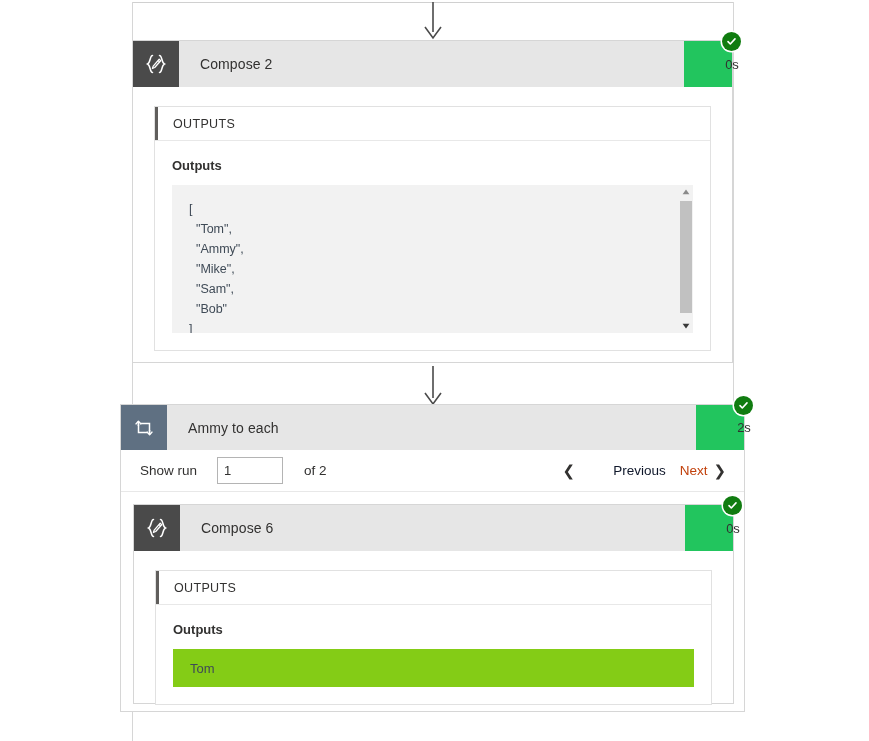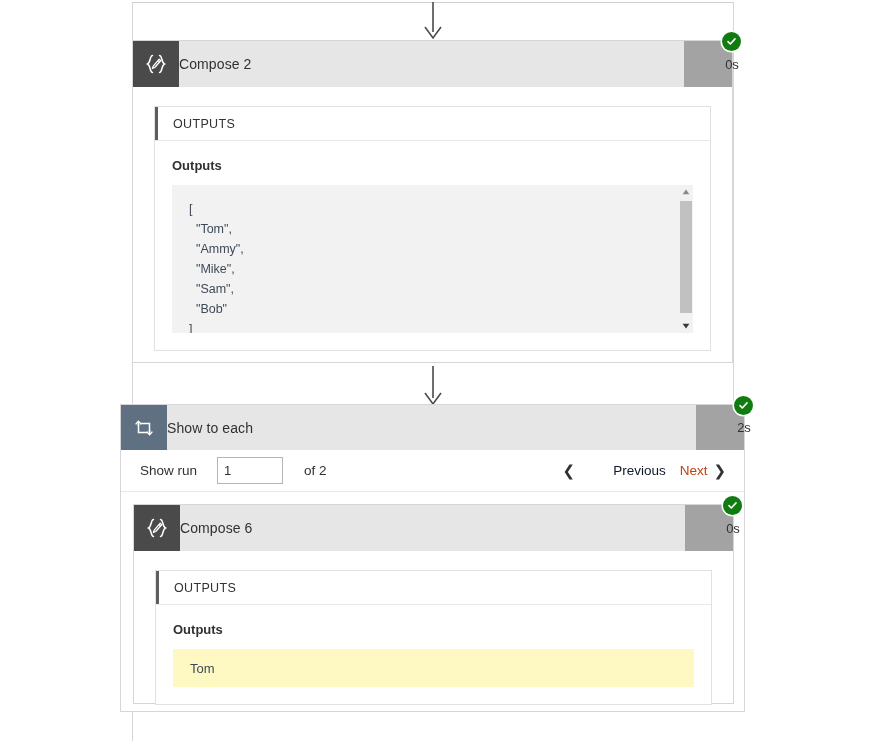--- a/index.html
+++ b/index.html
@@ -36,31 +36,32 @@
     display: flex;
     align-items: center;
     justify-content: center;
   }
   .icon-compose { background: #4a4a4a; }
   .icon-loop    { background: #5f7082; }
   .card-title {
     flex: 1 1 auto;
     display: flex;
     align-items: center;
+    padding-left: 21px;
     font-size: 14px;
     color: #323130;
     letter-spacing: .1px;
   }
   .card-dur {
     width: 43px;
     min-width: 43px;
     display: flex;
     align-items: center;
     justify-content: center;
-    background: #a3a3a3;
+    background: #22c55e;
     font-size: 13px;
     color: #323130;
     padding-left: 48px;
   }
   .status-badge {
     position: absolute;
     top: -9px;
     right: -9px;
     width: 19px;
     height: 19px;
@@ -111,21 +112,21 @@
     overflow: hidden;
   }
   .code-text {
     padding: 14px 0 0 17px;
     font-size: 12.5px;
     line-height: 20px;
     color: #3f4a56;
     white-space: pre;
   }
   .value-box {
-    background: #fef9c3;
+    background: #84cc16;
     height: 38px;
     display: flex;
     align-items: center;
     padding-left: 17px;
     font-size: 13px;
     color: #3f4a56;
   }
 
   
   .sbar {
@@ -283,21 +284,21 @@
     <div class="card-head" style="height:45px;">
       <div class="card-icon icon-loop">
         <svg width="24" height="24" viewBox="0 0 24 24">
           <path d="M6.5 7.5 H17.5 V16.5 H6.5 Z" fill="none" stroke="#ffffff" stroke-width="1.5"></path>
           <polyline points="3.6,8.4 6.4,5.2 9.2,8.4" fill="#5f7082" stroke="#ffffff" stroke-width="1.4" stroke-linejoin="round"></polyline>
           <line x1="6.4" y1="5.4" x2="6.4" y2="10" stroke="#ffffff" stroke-width="1.5"></line>
           <polyline points="14.8,15.6 17.6,18.8 20.4,15.6" fill="#5f7082" stroke="#ffffff" stroke-width="1.4" stroke-linejoin="round"></polyline>
           <line x1="17.6" y1="14" x2="17.6" y2="18.6" stroke="#ffffff" stroke-width="1.5"></line>
         </svg>
       </div>
-      <div class="card-title">Show to each</div>
+      <div class="card-title">Ammy to each</div>
       <div class="card-dur">2s</div>
       <div class="status-badge">
         <svg width="11" height="11" viewBox="0 0 11 11">
           <polyline points="2,5.6 4.3,8 9,2.9" fill="none" stroke="#ffffff" stroke-width="1.6" stroke-linecap="round" stroke-linejoin="round"></polyline>
         </svg>
       </div>
     </div>
 
     <div class="loop-bar">
       <div class="loop-bar-left">

